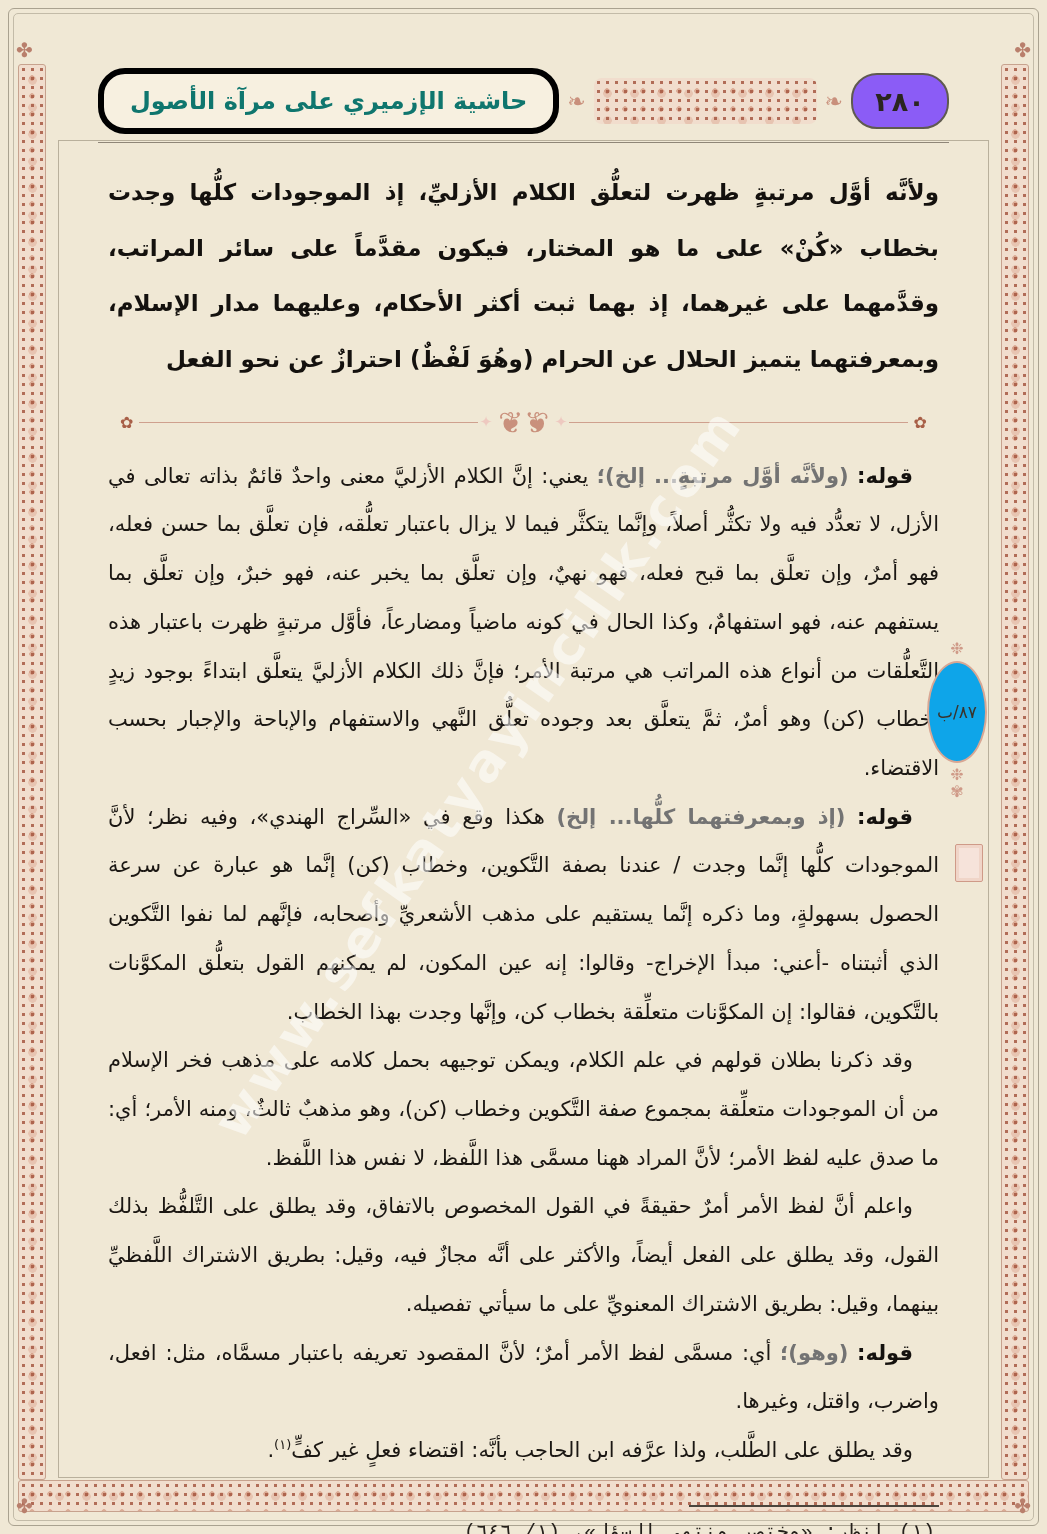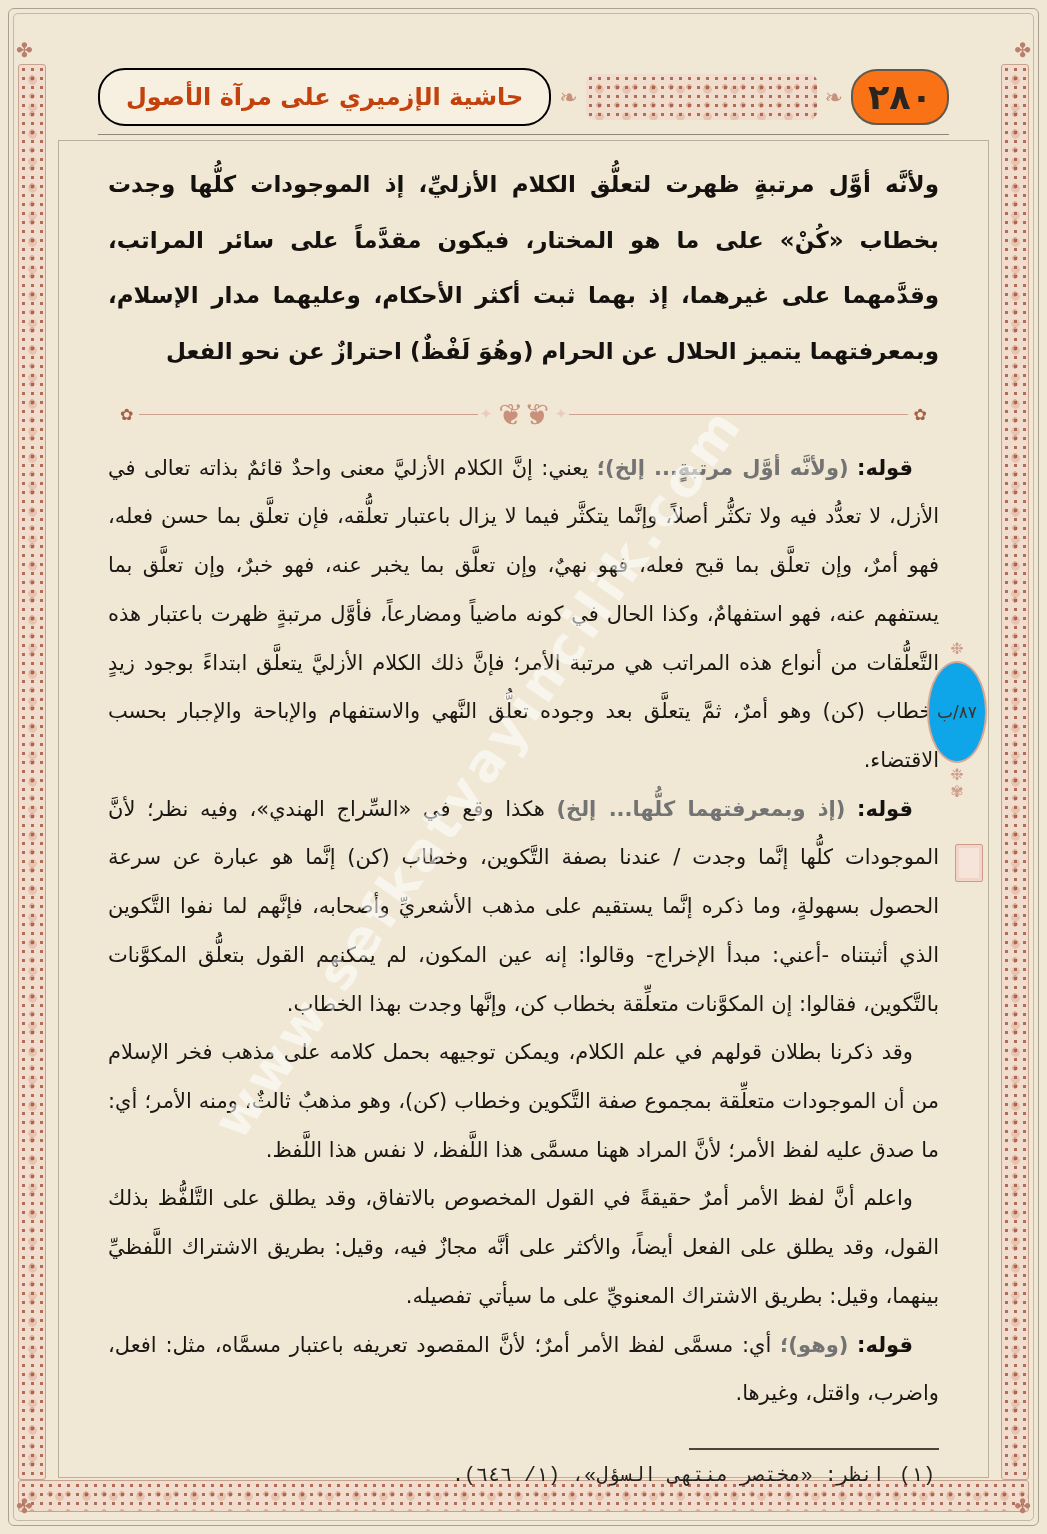--- a/index.html
+++ b/index.html
@@ -34,29 +34,29 @@
   .corner{position:absolute;color:#b97f6c;font-size:20px;line-height:1;}
   .corner.tl{left:16px;top:40px;}
   .corner.tr{right:16px;top:40px;}
   .corner.bl{left:16px;bottom:18px;}
   .corner.br{right:16px;bottom:18px;}
   
   .content{position:absolute;left:98px;right:98px;top:68px;direction:rtl;}
   .hdr{display:flex;align-items:center;gap:8px;}
   .pageno{
     flex:0 0 auto;min-width:74px;height:52px;border:2px solid #5f5a50;border-radius:26px;
-    background:#f97316;display:flex;align-items:center;justify-content:center;
-    font-size:35px;font-weight:bold;color:#2a2520;padding:0 10px;
+    background:#8b5cf6;display:flex;align-items:center;justify-content:center;
+    font-size:27px;font-weight:bold;color:#2a2520;padding:0 10px;
   }
   .hdr-band{flex:1 1 auto;height:46px;border-radius:8px;}
   .hdr-leaf{color:#c9907c;font-size:22px;flex:0 0 auto;}
   .cartouche{
-    flex:0 0 auto;height:54px;border:2px solid #000000;border-radius:27px;
+    flex:0 0 auto;height:54px;border:6px solid #000000;border-radius:27px;
     background:#f7f0e0;display:flex;align-items:center;justify-content:center;
-    padding:0 26px;font-size:24px;font-weight:bold;color:#c2410c;
+    padding:0 26px;font-size:24px;font-weight:bold;color:#0f766e;
     letter-spacing:.5px;
   }
   .header-rule{border-top:1.5px solid #8f8678;margin-top:8px;}
   
   .bodytxt{padding:14px 10px 16px 10px;}
   .matn{
     margin:8px 0 0 0;font-size:23px;font-weight:bold;line-height:2.42;
     text-align:justify;color:#14110e;
   }
   .divider{display:flex;align-items:center;margin:20px 6px 14px 6px;}
@@ -158,20 +158,21 @@
       <p class="para">
         <span>واعلم أنَّ لفظ الأمر أمرٌ حقيقةً في القول المخصوص بالاتفاق، وقد يطلق على التَّلفُّظ بذلك القول، وقد يطلق على الفعل أيضاً، والأكثر على أنَّه مجازٌ فيه، وقيل: بطريق الاشتراك اللَّفظيِّ بينهما، وقيل: بطريق الاشتراك المعنويِّ على ما سيأتي تفصيله.</span>
       </p>
 
       <p class="para">
         <b class="lead">قوله:</b>
         <b class="ref">(وهو)؛</b>
         <span>أي: مسمَّى لفظ الأمر أمرٌ؛ لأنَّ المقصود تعريفه باعتبار مسمَّاه، مثل: افعل، واضرب، واقتل، وغيرها.</span>
       </p>
 
+      <p class="para"><span>وقد يطلق على الطَّلب، ولذا عرَّفه ابن الحاجب بأنَّه: اقتضاء فعلٍ غير كفٍّ</span><sup class="fn-mark">(١)</sup><span>.</span></p>
 
       <div class="footer">
         <div class="fn-rule"></div>
         <p class="footnote">
           <span class="mk">(١)</span><span>انظر: «مختصر منتهى السؤل»، (١/ ٦٤٦).</span>
         </p>
       </div>
 
     </div>
   </div>

